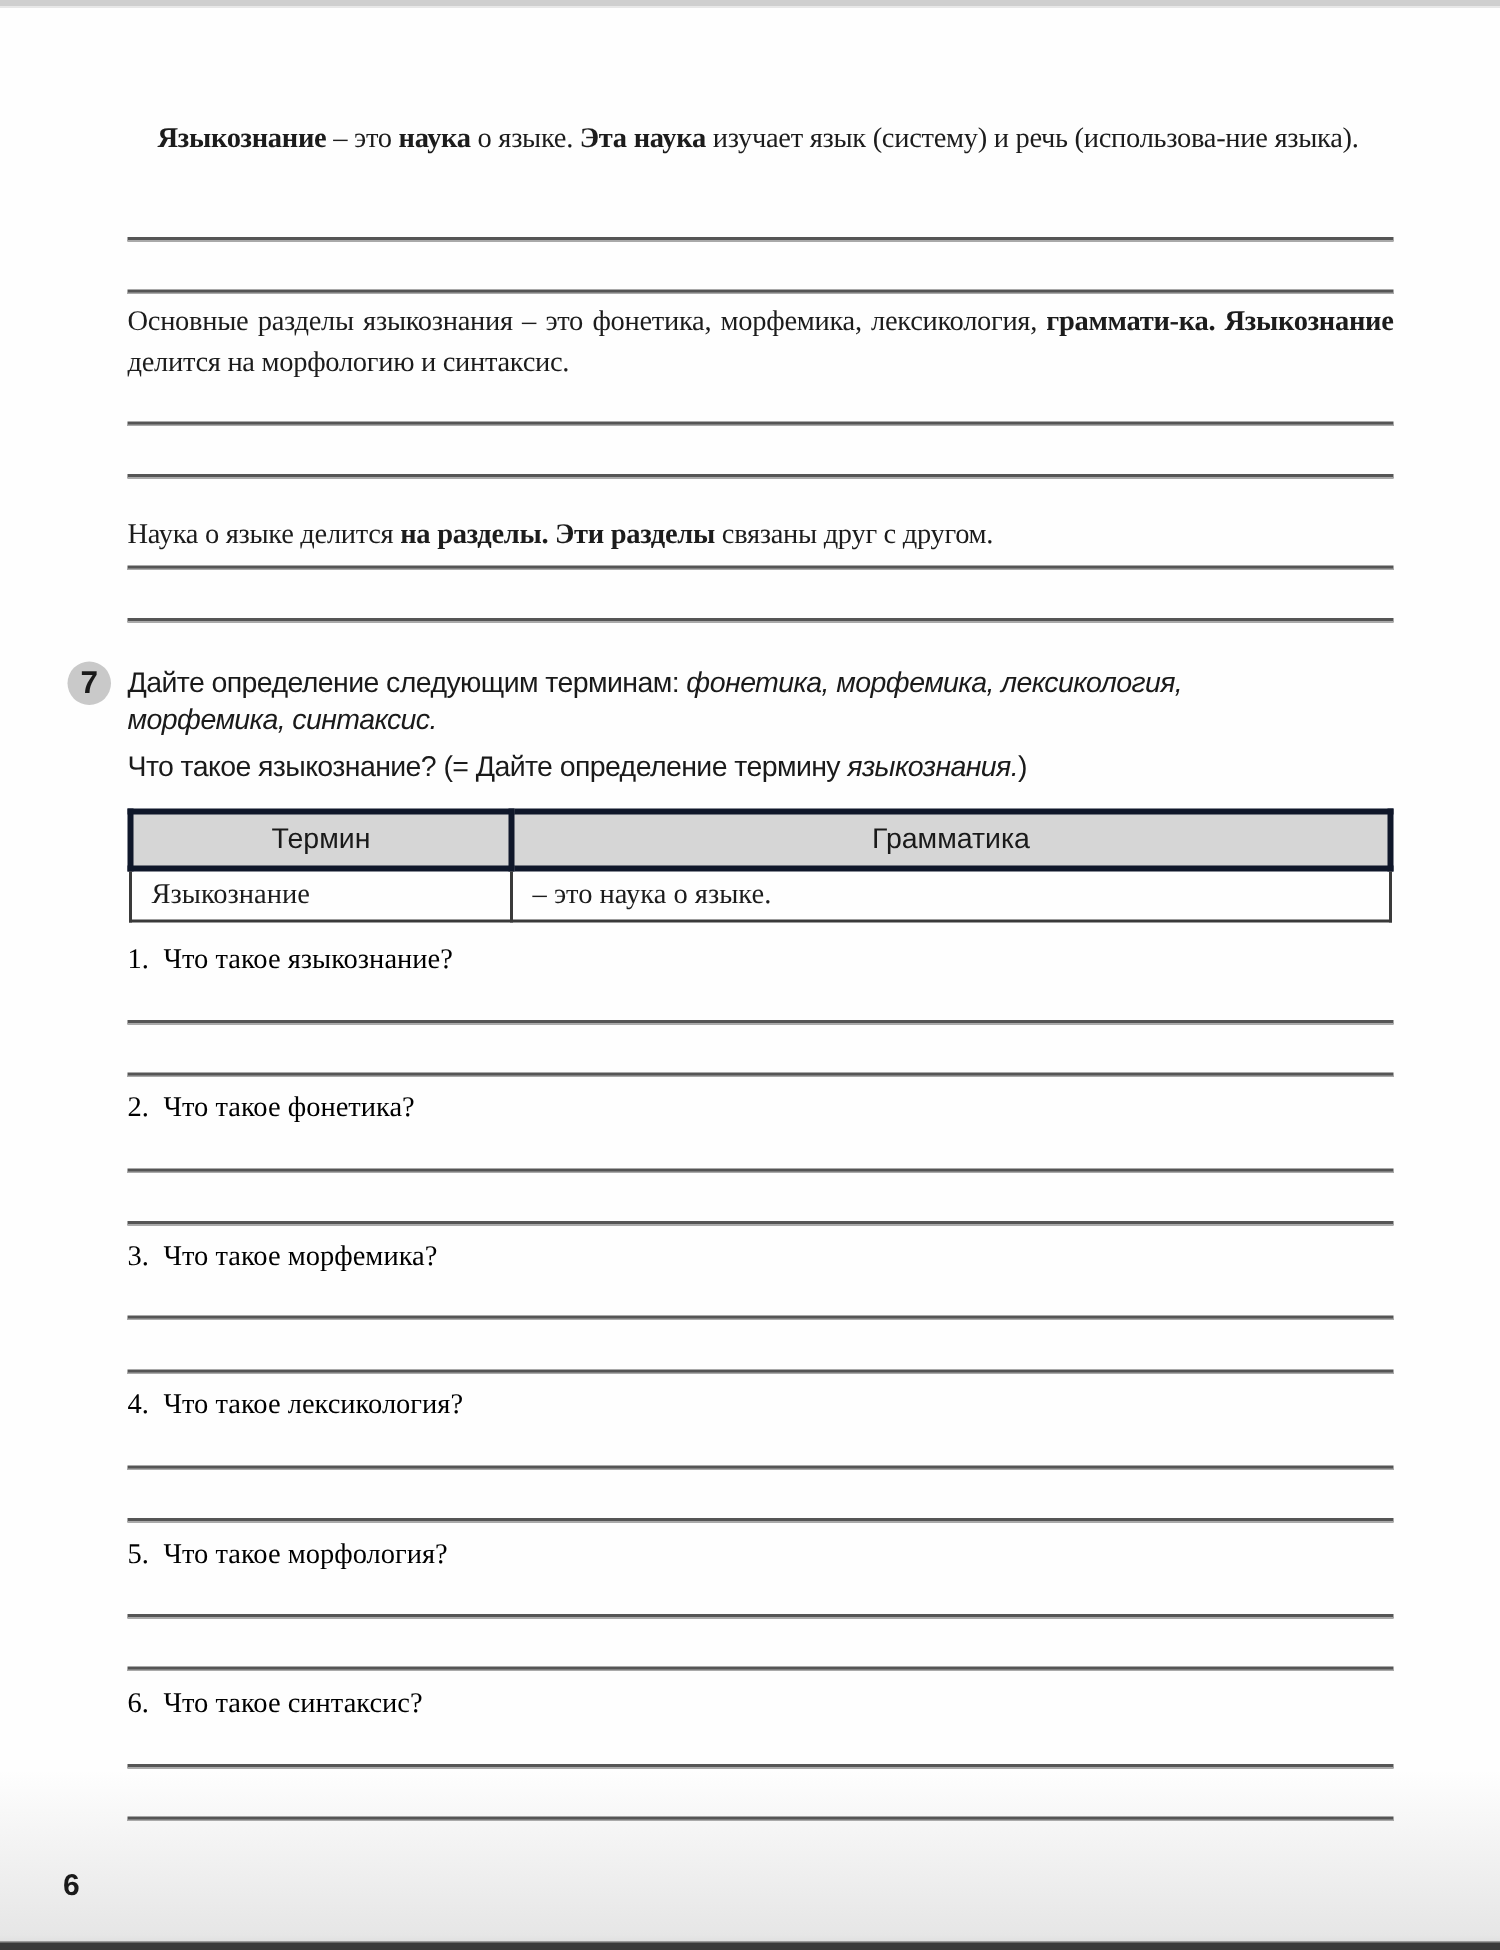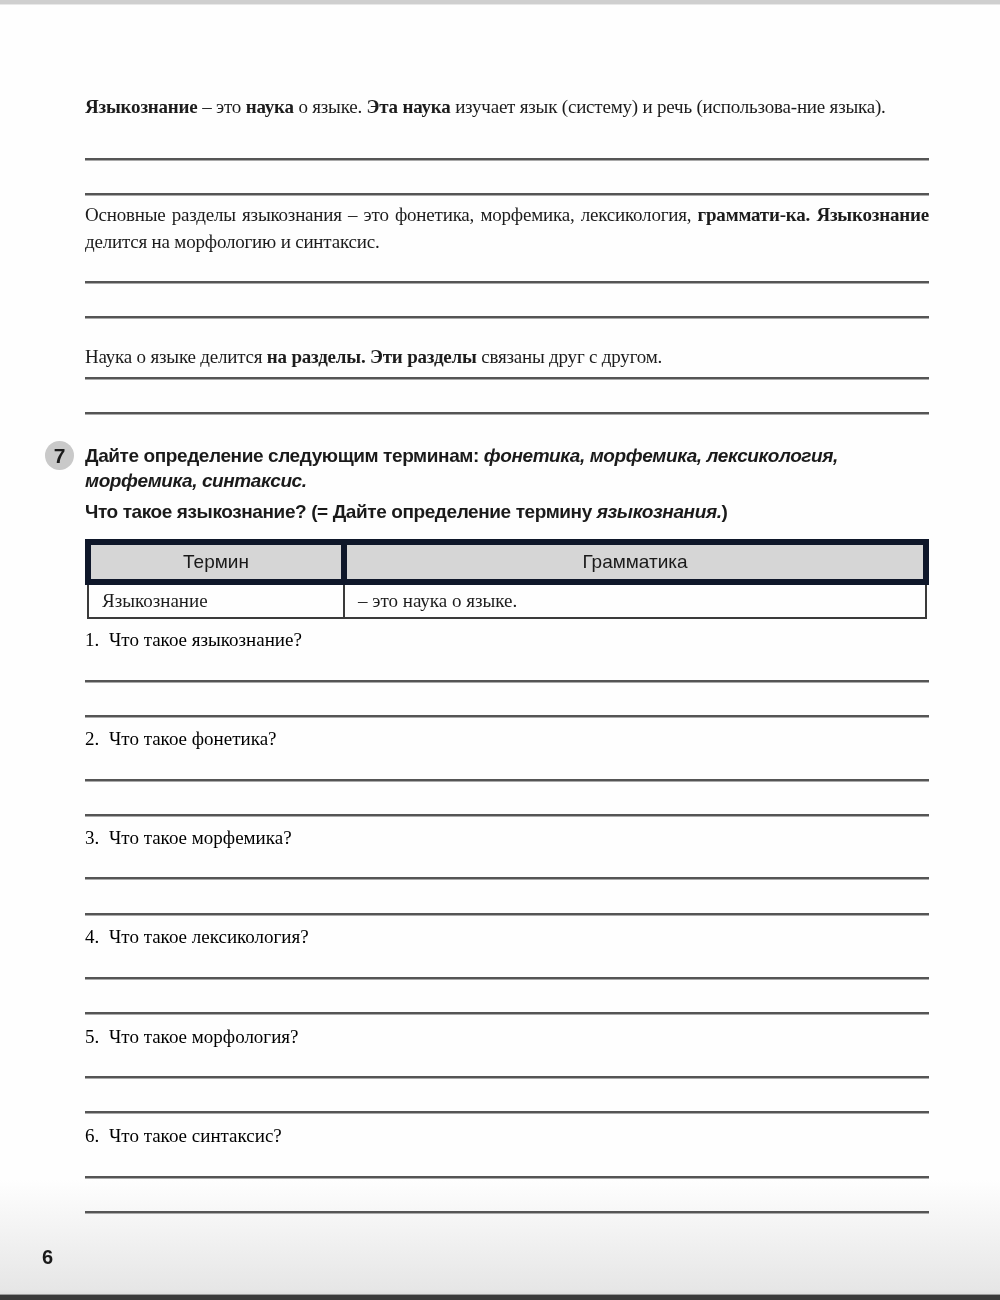--- a/index.html
+++ b/index.html
@@ -58,21 +58,21 @@
       font-weight: bold;
       font-size: 21px;
       line-height: 29px;
       text-align: center;
     }
     .task {
       position: absolute;
       left: 85px;
       width: 846px;
       font-family: "Liberation Sans", "DejaVu Sans", sans-serif;
-      font-weight: bold;
+      font-weight: normal;
       font-size: 19px;
       line-height: 25px;
       letter-spacing: -0.4px;
       color: #1a1a1a;
     }
     .task.justify { text-align: justify; text-align-last: left; }
     .task i { font-style: italic; }
     table.terms {
       position: absolute;
       left: 85px; top: 539px;
@@ -80,21 +80,21 @@
       border-collapse: collapse;
       border: 2px solid #3a3a3a;
     }
     table.terms th {
       background: #d6d6d6;
       font-family: "Liberation Sans", "DejaVu Sans", sans-serif;
       font-weight: normal;
       font-size: 19px;
       height: 34px;
       padding: 0;
-      border: 6px solid #0f172a;
+      border: 4px solid #0f172a;
       color: #1a1a1a;
     }
     table.terms td {
       font-family: "Liberation Serif", "DejaVu Serif", serif;
       font-size: 19px;
       height: 32px;
       padding: 0 0 0 13px;
       border: 2px solid #3a3a3a;
       color: #1c1c1c;
     }
@@ -114,21 +114,21 @@
       font-weight: bold;
       font-size: 20px;
       color: #1a1a1a;
     }
   </style>
 </head>
 <body>
 
 <div class="topbar"></div>
 
-<div class="para" style="top:93px;">
+<div class="para" style="top:79px;margin-left:20px;">
   <b>Языкознание</b><span> – это </span><b>наука</b><span> о языке. </span><b>Эта наука</b><span> изучает язык (систему) и речь (использова-ние языка).</span>
 </div>
 <div class="rule" style="top:158px;"></div>
 <div class="rule" style="top:193px;"></div>
 
 <div class="para" style="top:201px;">
   <span>Основные разделы языкознания – это фонетика, морфемика, лексикология, </span><b>граммати-ка. Языкознание</b><span> делится на морфологию и синтаксис.</span>
 </div>
 <div class="rule" style="top:281px;"></div>
 <div class="rule" style="top:316px;"></div>

